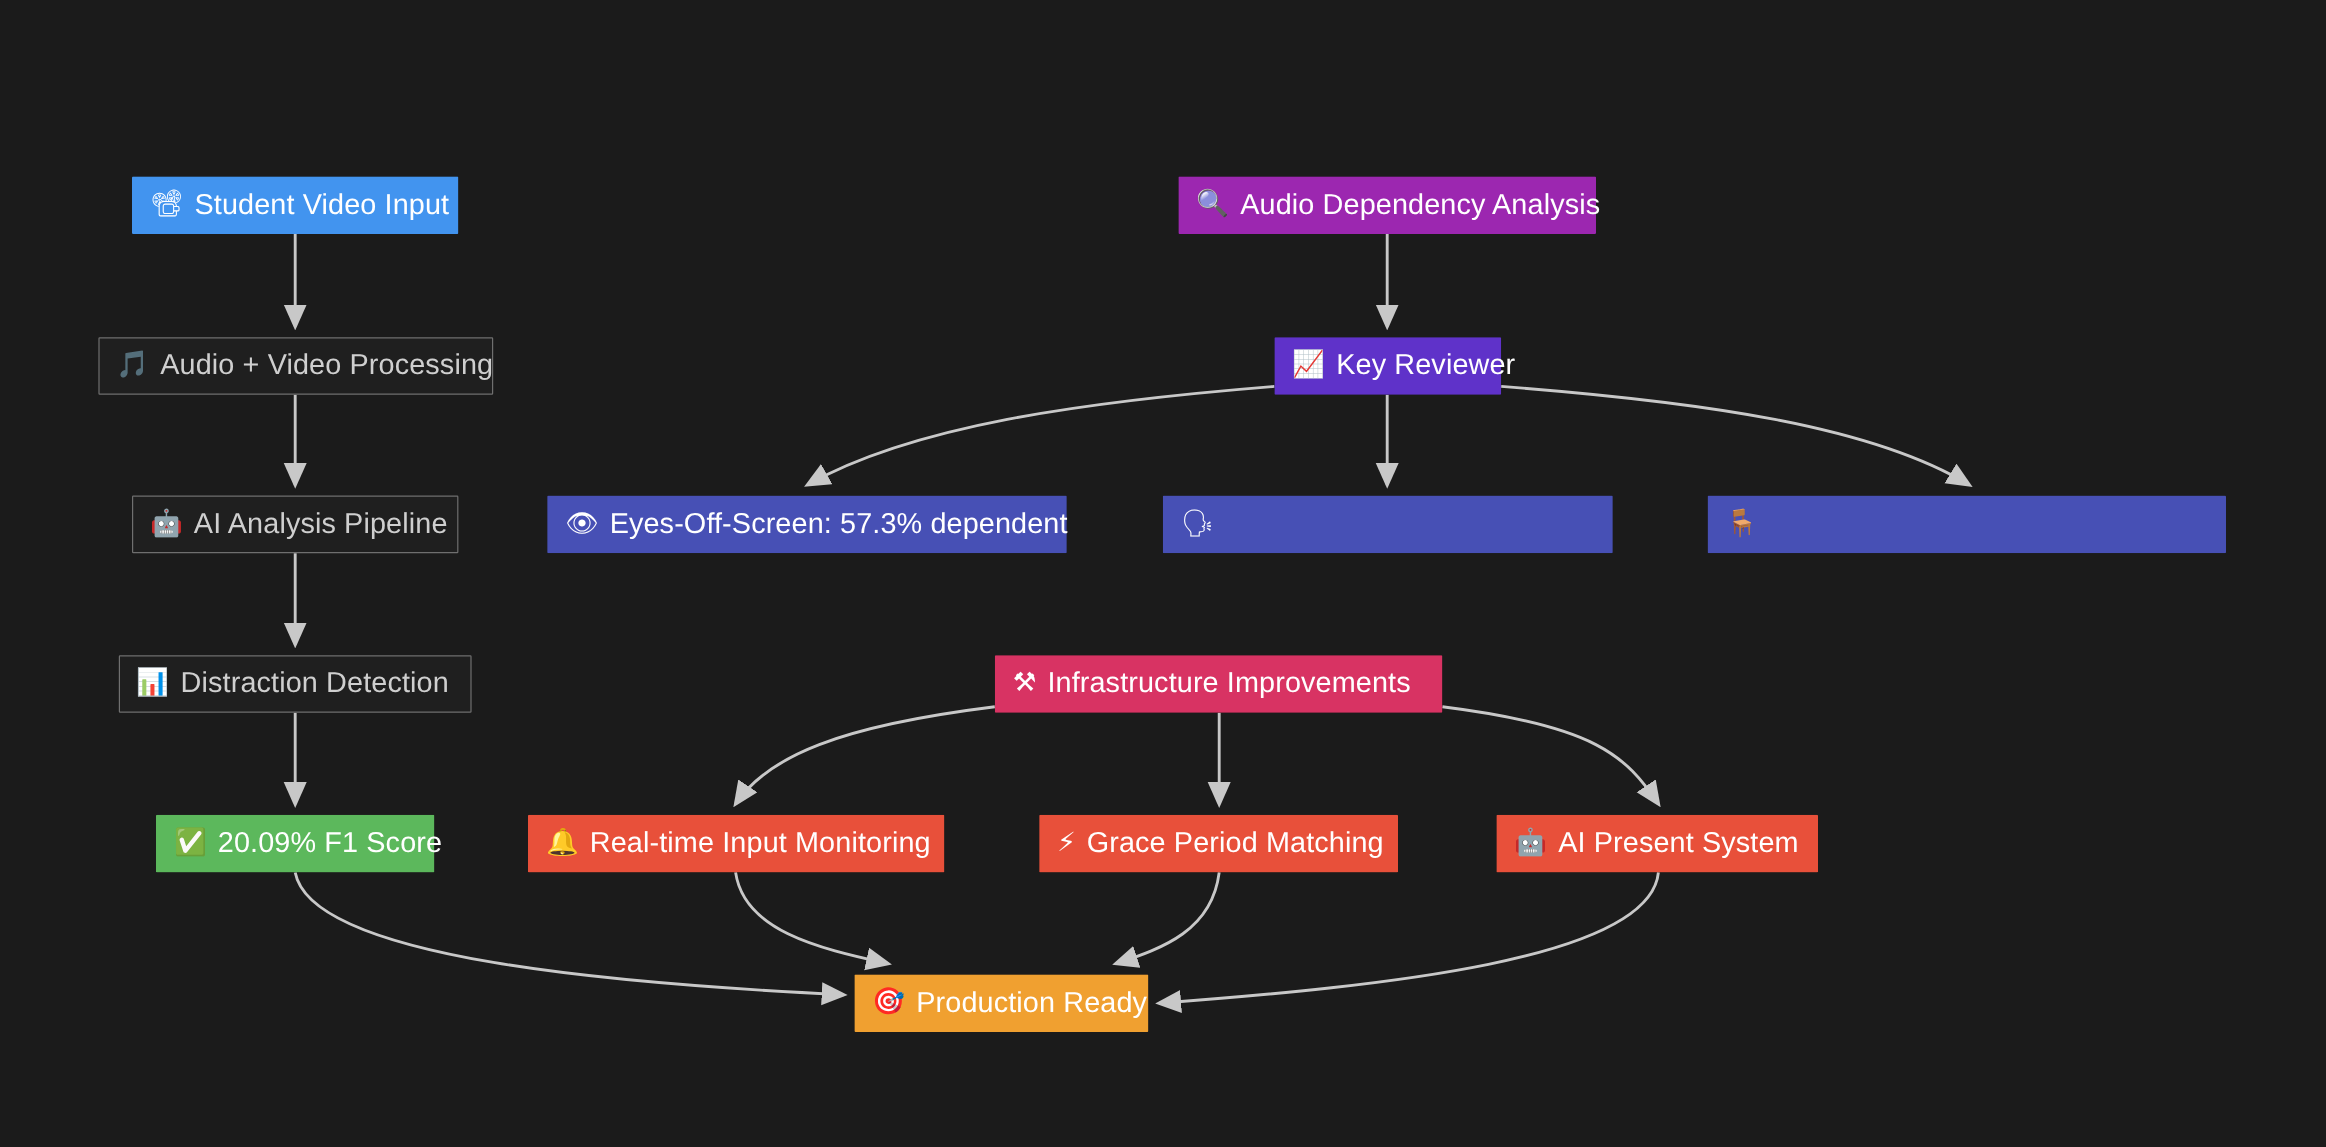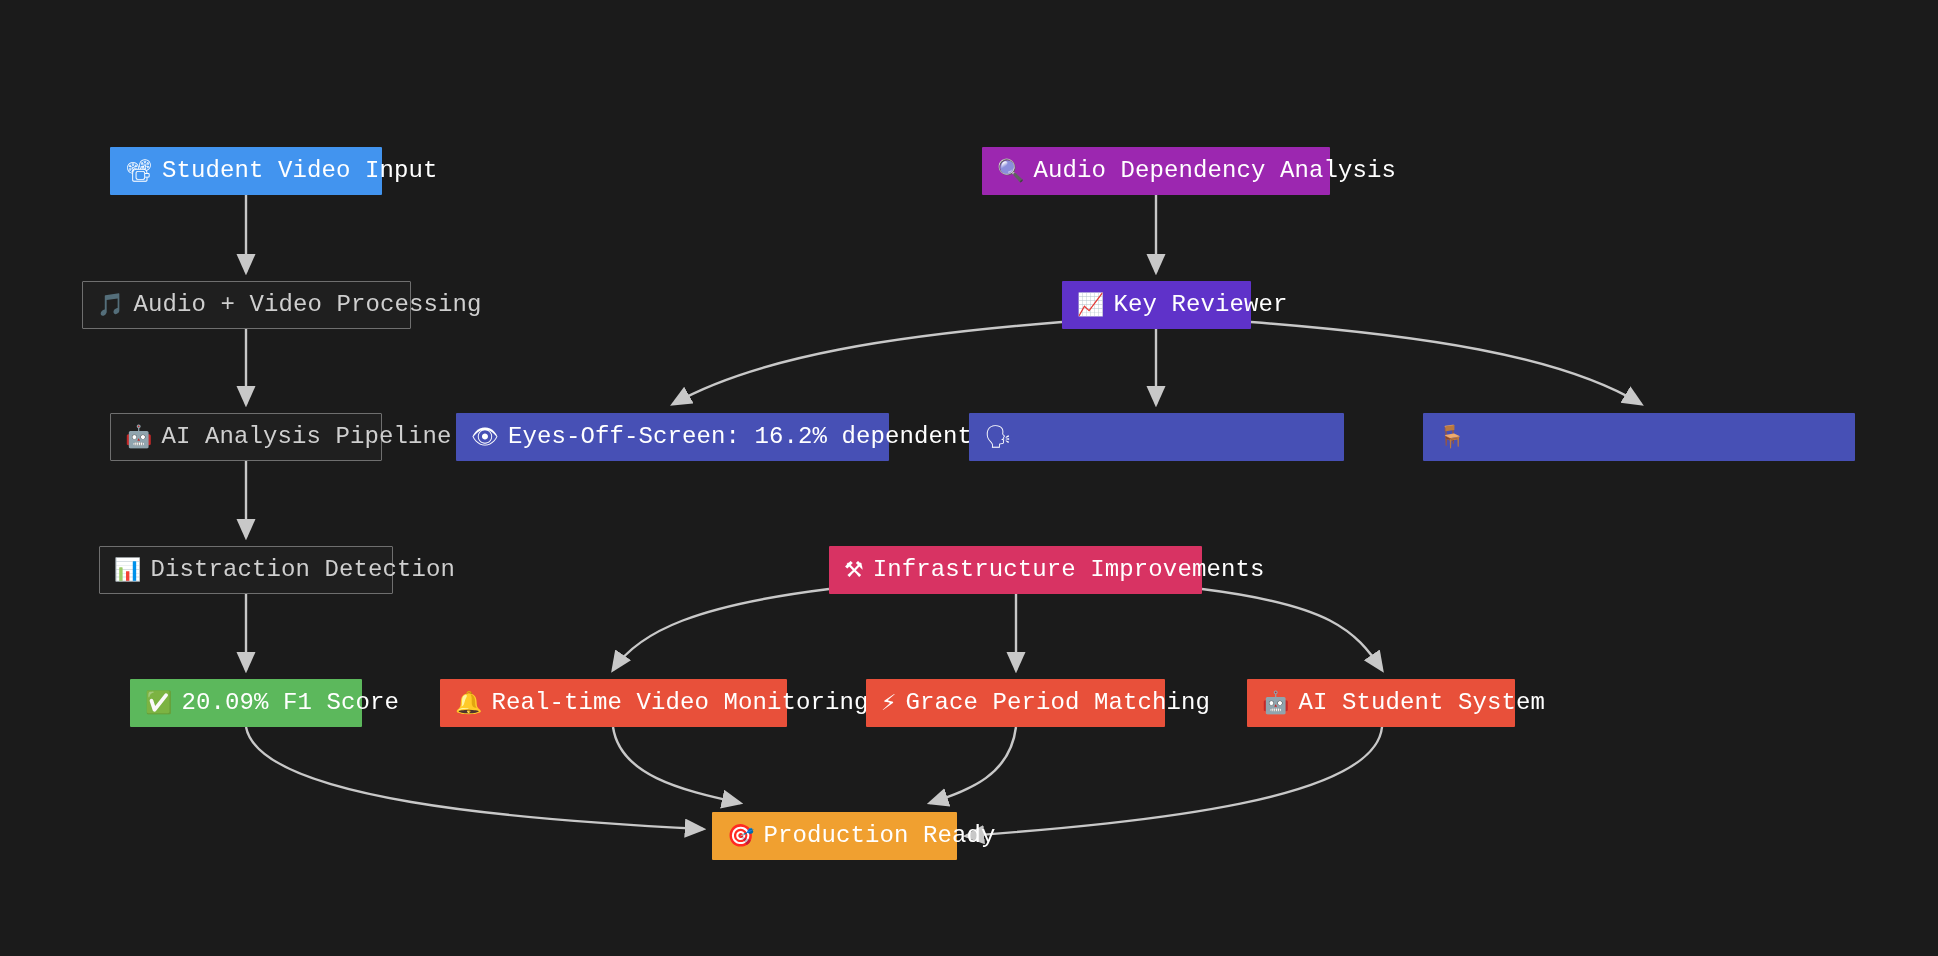--- a/index.html
+++ b/index.html
@@ -38,21 +38,20 @@
   .node .ico {
     font-size: 22px;
     line-height: 1;
     margin-right: 9px;
     display: inline-block;
     font-family: "DejaVu Sans", sans-serif;
   }
   .node .lbl {
     line-height: 1;
     display: inline-block;
-    font-family: Liberation Mono, monospace;
   }
   .node.plain {
     background: #1f1f1f;
     border: 1px solid #6f6f6f;
     color: #cfcfcf;
   }
   .node.solid {
     border: 1px solid transparent;
     color: #ffffff;
   }
@@ -111,43 +110,43 @@
       <div class="node solid" style="left: 982px; top: 147px; width: 348px; height: 48px; background: rgb(156, 39, 176); color: rgb(255, 255, 255);">
         <span class="ico">🔍</span>
         <span class="lbl">Audio Dependency Analysis</span>
       </div>
       <div class="node solid" style="left: 1062px; top: 281px; width: 189px; height: 48px; background: rgb(95, 50, 201); color: rgb(255, 255, 255);">
         <span class="ico">📈</span>
         <span class="lbl">Key Reviewer</span>
       </div>
       <div class="node solid" style="left: 456px; top: 413px; width: 433px; height: 48px; background: rgb(71, 80, 181); color: rgb(255, 255, 255);">
         <span class="ico">👁</span>
-        <span class="lbl">Eyes-Off-Screen: 16.2% dependent</span>
+        <span class="lbl">Eyes-Off-Screen: 57.3% dependent</span>
       </div>
       <div class="node solid" style="left: 969px; top: 413px; width: 375px; height: 48px; background: rgb(71, 80, 181); color: rgb(255, 255, 255);">
         <span class="ico">🗣</span>
       </div>
       <div class="node solid" style="left: 1423px; top: 413px; width: 432px; height: 48px; background: rgb(71, 80, 181); color: rgb(255, 255, 255);">
         <span class="ico">🪑</span>
       </div>
       <div class="node solid" style="left: 829px; top: 546px; width: 373px; height: 48px; background: rgb(216, 51, 99); color: rgb(255, 255, 255);">
         <span class="ico">⚒</span>
         <span class="lbl">Infrastructure Improvements</span>
       </div>
       <div class="node solid" style="left: 440px; top: 679px; width: 347px; height: 48px; background: rgb(232, 80, 58); color: rgb(255, 255, 255);">
         <span class="ico">🔔</span>
-        <span class="lbl">Real-time Video Monitoring</span>
+        <span class="lbl">Real-time Input Monitoring</span>
       </div>
       <div class="node solid" style="left: 866px; top: 679px; width: 299px; height: 48px; background: rgb(232, 80, 58); color: rgb(255, 255, 255);">
         <span class="ico">⚡</span>
         <span class="lbl">Grace Period Matching</span>
       </div>
       <div class="node solid" style="left: 1247px; top: 679px; width: 268px; height: 48px; background: rgb(232, 80, 58); color: rgb(255, 255, 255);">
         <span class="ico">🤖</span>
-        <span class="lbl">AI Student System</span>
+        <span class="lbl">AI Present System</span>
       </div>
       <div class="node solid" style="left: 712px; top: 812px; width: 245px; height: 48px; background: rgb(240, 160, 48); color: rgb(255, 255, 255);">
         <span class="ico">🎯</span>
         <span class="lbl">Production Ready</span>
       </div>
     </div>
 
 </div>
 
 </body></html>

